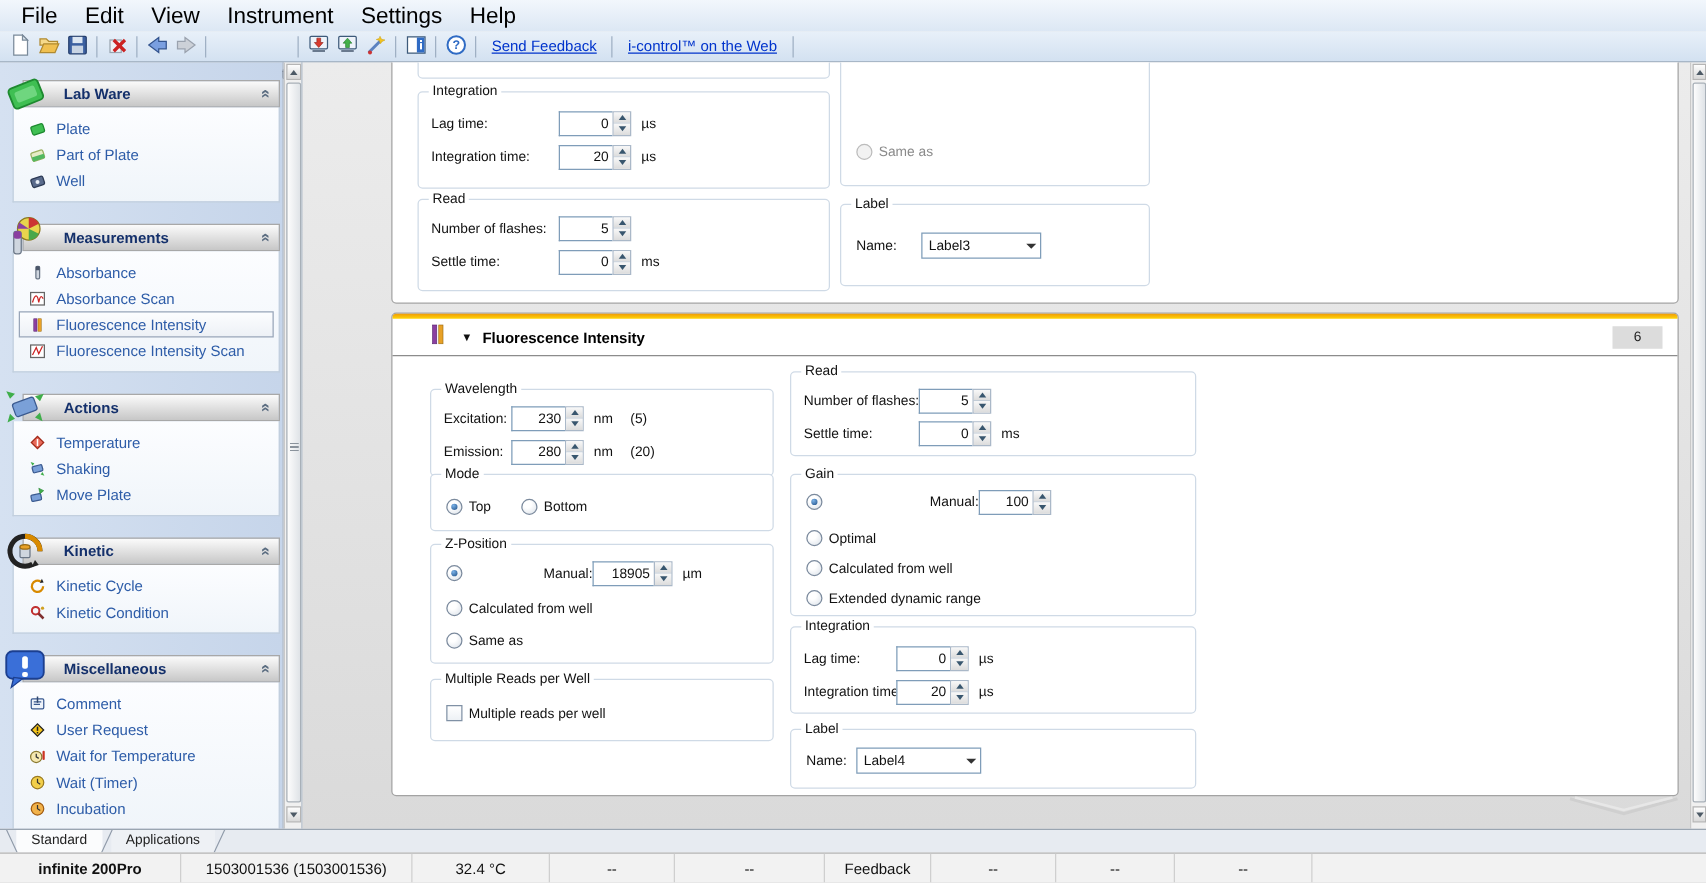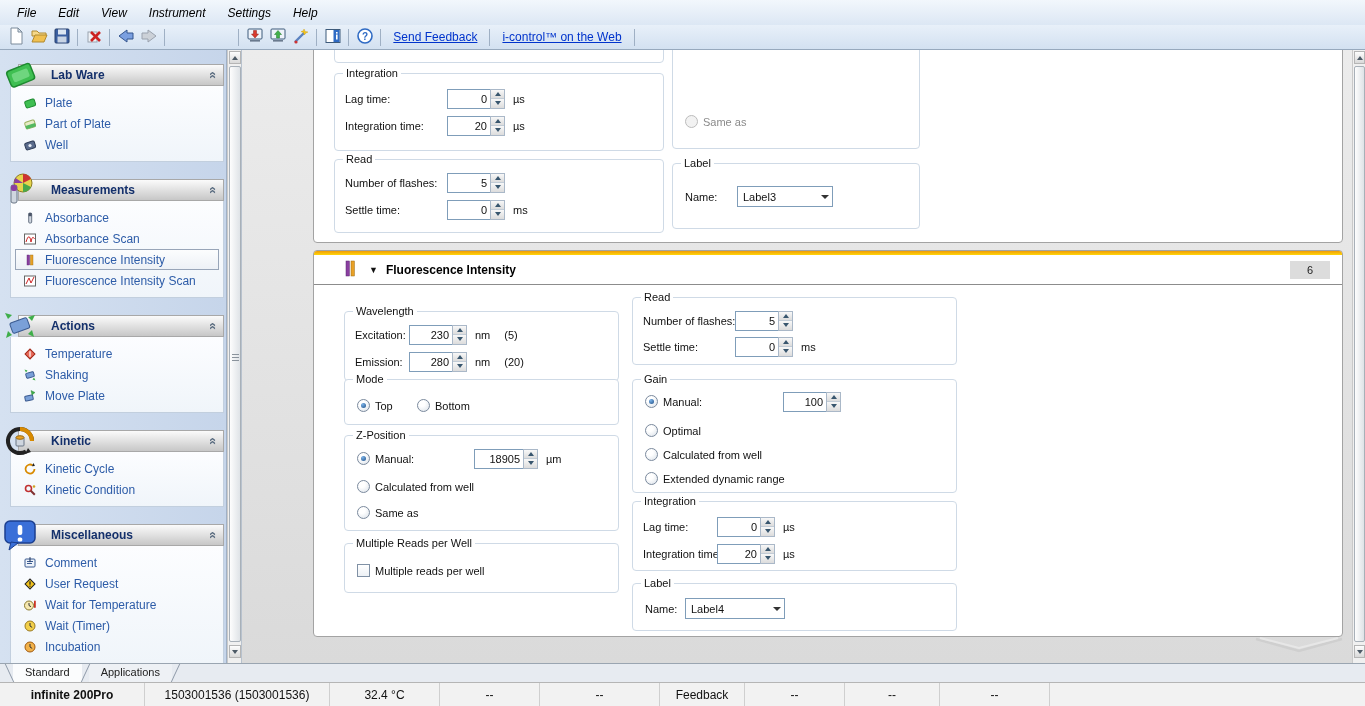--- a/index.html
+++ b/index.html
@@ -2,21 +2,21 @@
 <html><head>
 <meta charset="utf-8">
 <style>
   html,body{margin:0;padding:0;width:1365px;height:706px;overflow:hidden;
     font-family:"Liberation Sans",sans-serif;font-size:11px;color:#111;background:#e3e3e3;}
   .app{position:relative;width:1365px;height:706px;}
 
   
   .menubar{position:absolute;left:0;top:0;width:100%;height:25px;
     background:linear-gradient(#f2f7fc,#dce7f4);display:flex;align-items:center;padding-left:6px;box-sizing:border-box;}
-  .menuitem{padding:2px 11px;font-size:12px;color:#000;cursor:default;font-style:italic;}
+  .menuitem{padding:2px 11px;font-size:18px;color:#000;cursor:default;}
   .toolbar{position:absolute;left:0;top:25px;width:100%;height:25px;box-sizing:border-box;
     background:linear-gradient(#e8f0f9,#d3e1f1);border-bottom:1px solid #97a9bd;display:flex;align-items:center;padding-left:4px;}
   .tbtn{width:23px;height:22px;display:flex;align-items:center;justify-content:center;flex:none;}
   .tsep{width:1px;height:17px;background:#9fb0c4;margin:0 4px;flex:none;}
   .startbtn{display:flex;align-items:center;gap:12px;padding:0 6px;font-size:12px;margin-top:44px;}
   .tlink{font-size:12px;color:#0033cc;text-decoration:underline;margin:0 8px;white-space:nowrap;}
 
   
   .sidebar{position:absolute;left:0;top:50px;width:227px;height:613px;box-sizing:border-box;
     background:linear-gradient(90deg,#d5e1f1,#c6d5ea);border-right:1px solid #9fb0c6;overflow:hidden;padding-top:14px;}
@@ -65,21 +65,21 @@
   .sb::after{content:"";position:absolute;left:50%;top:50%;transform:translate(-50%,-50%);
     border-left:3px solid transparent;border-right:3px solid transparent;}
   .sb.up::after{border-bottom:4px solid #38566e;}
   .sb.dn::after{border-top:4px solid #38566e;}
 
   .radio{position:relative;width:13px;height:13px;border:1px solid #7b8a9d;border-radius:50%;
     background:radial-gradient(circle at 35% 30%,#fff 30%,#d9e0e8);box-sizing:border-box;flex:none;}
   .radio.sel::after{content:"";position:absolute;left:3px;top:3px;width:5px;height:5px;border-radius:50%;
     background:radial-gradient(circle at 35% 30%,#7ab2e8,#1f4f86);}
   .radio.dis{border-color:#bcbcbc;background:#f2f2f2;}
-  .rlbl{margin-left:5px;}
+  .rlbl{margin-left:5px;text-align:right;}
   .rlbl.dis{color:#8a8a8a;}
   .cbx{width:13px;height:13px;border:1px solid #8091a5;background:linear-gradient(#fff,#edf1f5);box-sizing:border-box;flex:none;}
 
   .combo{display:flex;align-items:center;height:21px;border:1px solid #7f9db9;background:#fff;box-sizing:border-box;flex:none;}
   .combo-text{flex:1;padding-left:5px;font-size:11px;}
   .combo-arrow{width:15px;height:100%;position:relative;}
   .combo-arrow::after{content:"";position:absolute;left:50%;top:50%;transform:translate(-50%,-50%);
     border-left:4px solid transparent;border-right:4px solid transparent;border-top:4px solid #333;}
 
   

